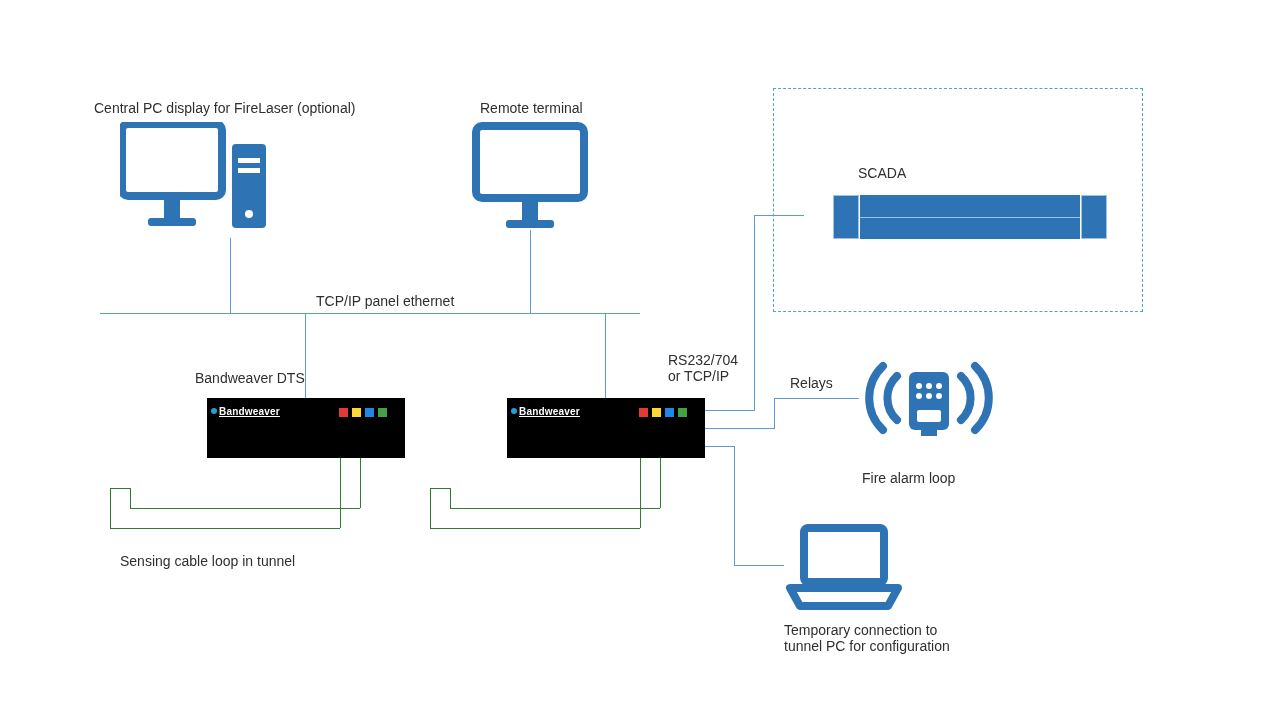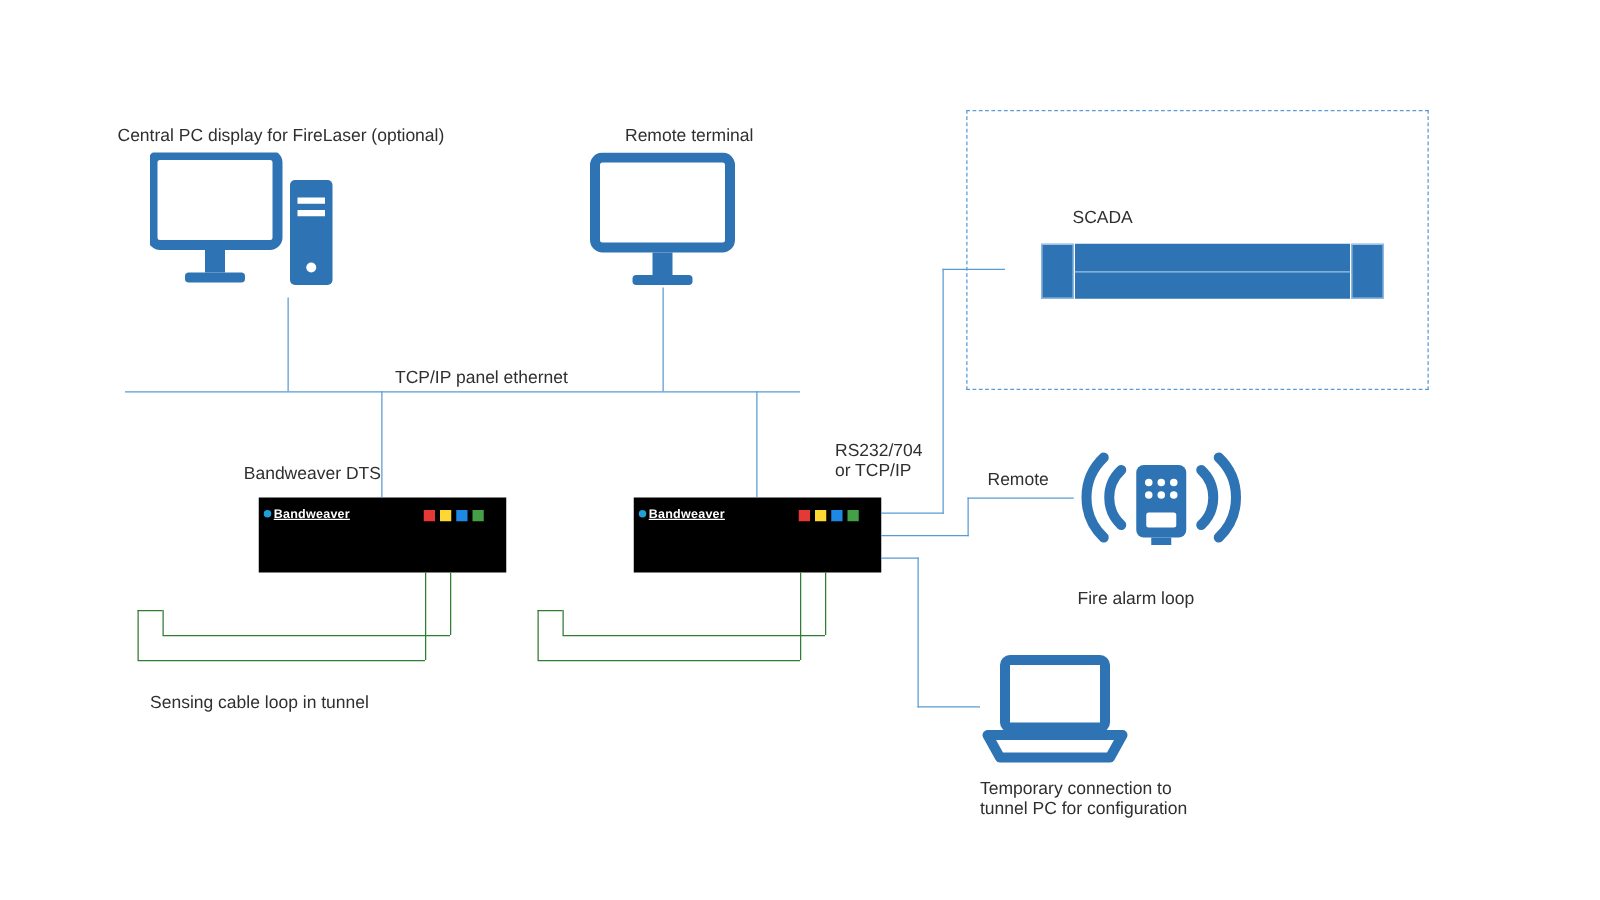--- a/index.html
+++ b/index.html
@@ -89,27 +89,27 @@
   .led-b { background: #1e88e5; }
   .led-g { background: #43a047; }
 
   
   svg { display: block; }
 </style>
 </head>
 <body>
 
 <div class="label" style="left:94px;  top:100px;">Central PC display for FireLaser (optional)</div>
-<div class="label" style="left:480px; top:100px;margin-left:20px;">Remote terminal</div>
+<div class="label" style="left:480px; top:100px;">Remote terminal</div>
 <div class="label" style="left:858px; top:165px;">SCADA</div>
 <div class="label" style="left:316px; top:293px;">TCP/IP panel ethernet</div>
 <div class="label" style="left:195px; top:370px;">Bandweaver DTS</div>
 <div class="label" style="left:668px; top:352px;">RS232/704
 or TCP/IP</div>
-<div class="label" style="left:790px; top:375px;">Remote</div>
+<div class="label" style="left:790px; top:375px;">Relays</div>
 <div class="label" style="left:862px; top:470px;">Fire alarm loop</div>
 <div class="label" style="left:120px; top:553px;">Sensing cable loop in tunnel</div>
 <div class="label" style="left:784px; top:622px;">Temporary connection to
 tunnel PC for configuration</div>
 
 <div class="scada-box" style="left:773px; top:88px; width:370px; height:224px;"></div>
 <div class="node" style="left:833px; top:195px;">
   <div class="scada-unit" style="left:27px; top:0; width:220px;">
     <div class="scada-mid"></div>
   </div>

